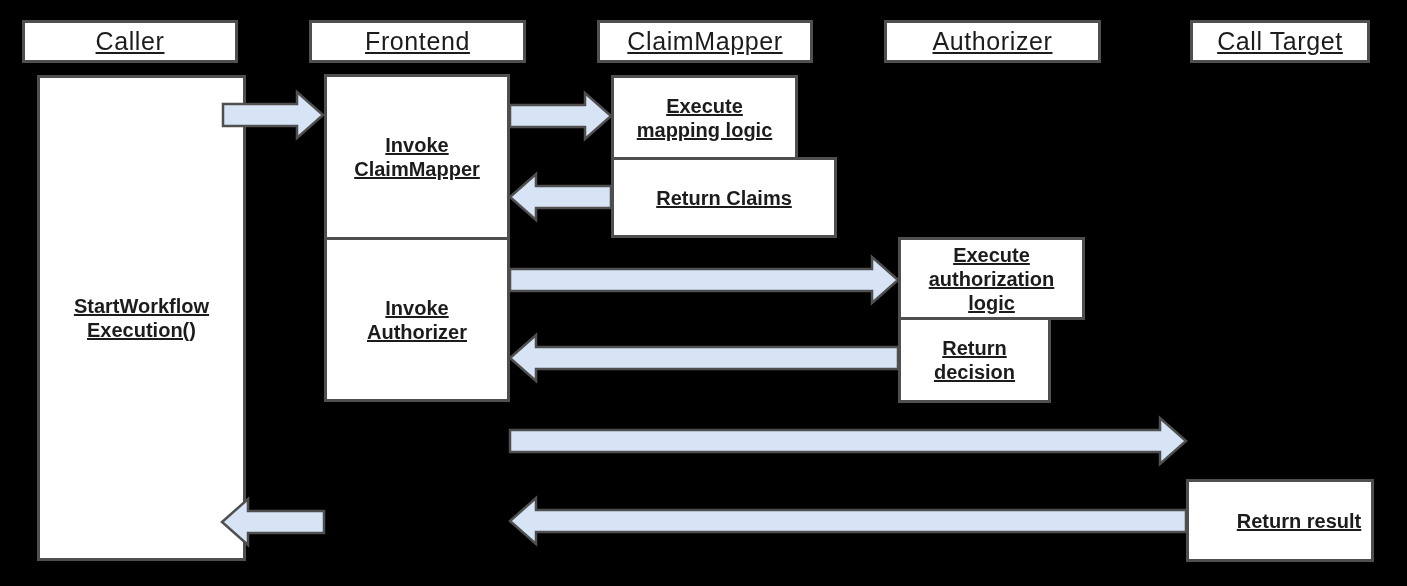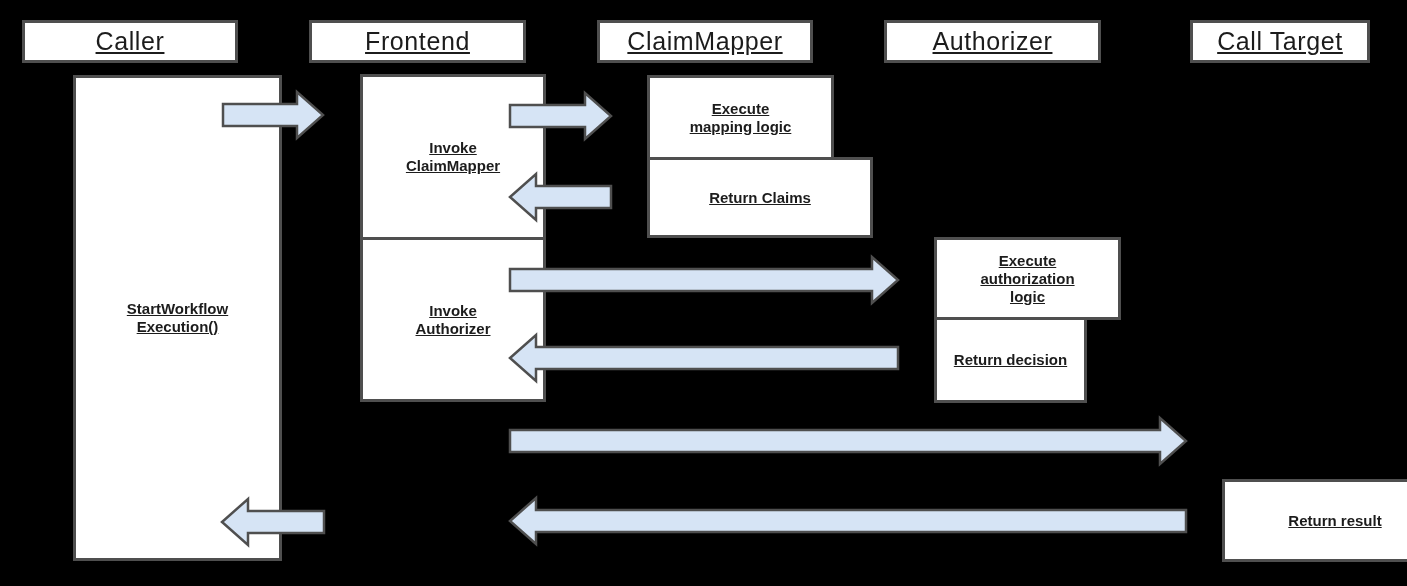--- a/index.html
+++ b/index.html
@@ -27,24 +27,23 @@
     color: var(--text, #1c1c1c);
     text-decoration: underline;
   }
   .lane-header {
     font-size: 25px;
     font-weight: 400;
     letter-spacing: 0.6px;
     border-width: 3px;
   }
   .activity {
-    font-size: 15px;
+    font-size: 20px;
     font-weight: 700;
     line-height: 1.2;
-    margin-left: 36px;
   }
   .activity .label {
     white-space: pre-line;
     padding: 2px 4px;
   }
   .arrow {
     position: absolute;
     overflow: visible;
   }
   .arrow polygon {

